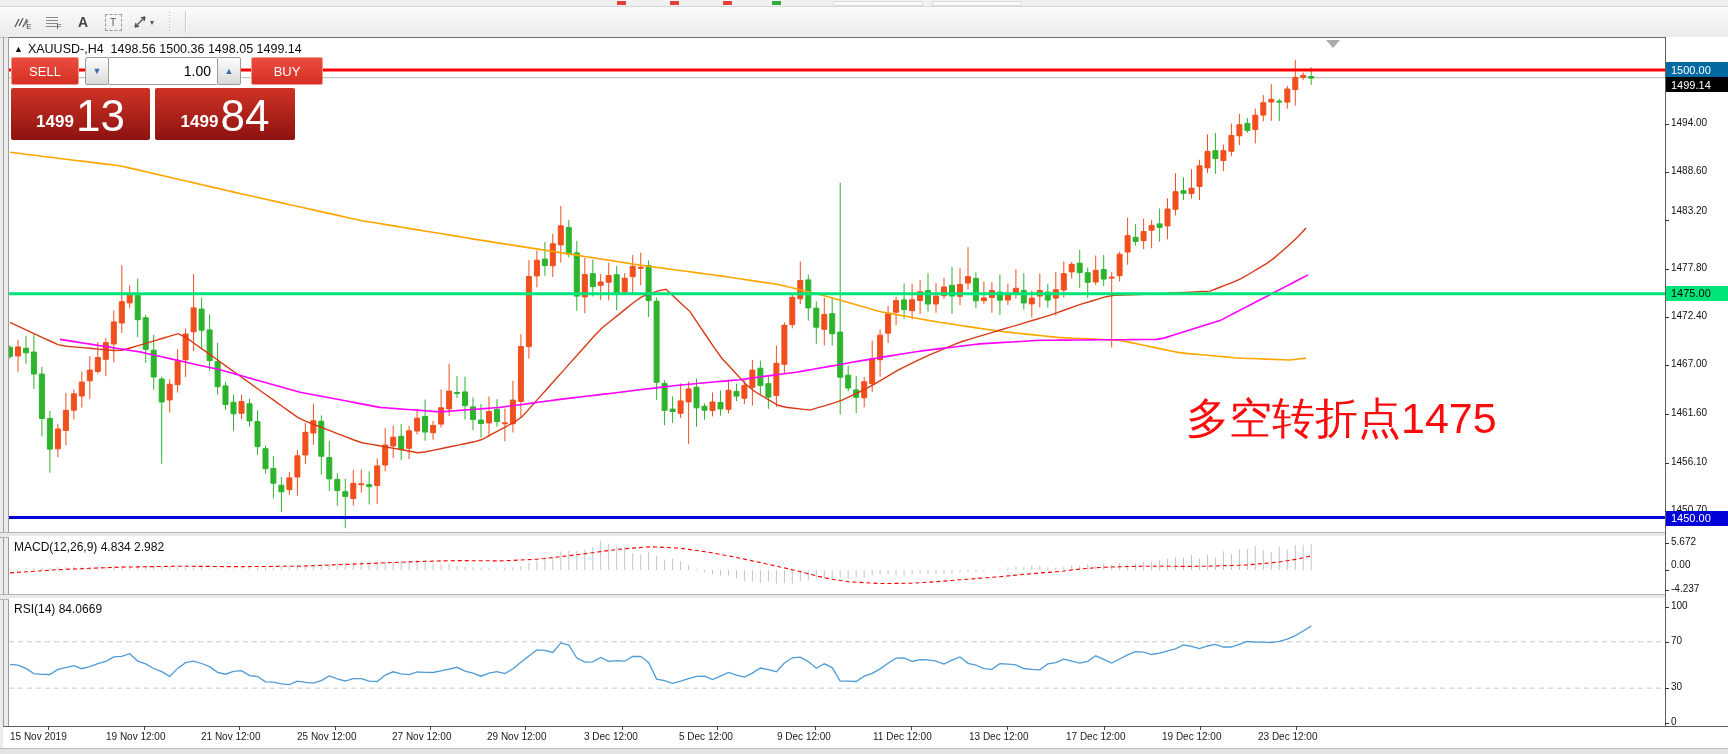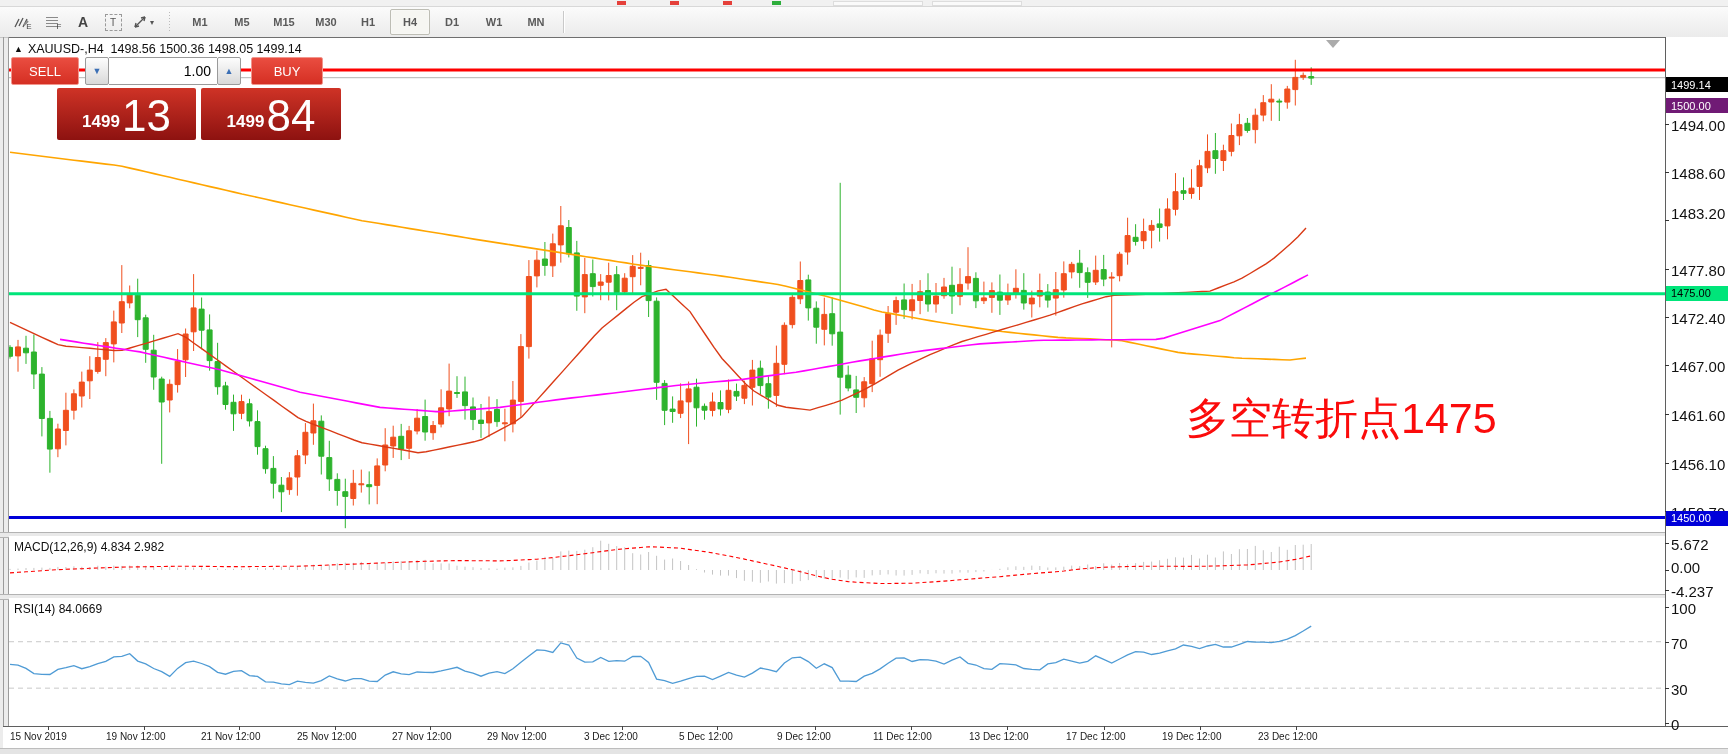--- a/index.html
+++ b/index.html
@@ -30,42 +30,42 @@
   
   .vline{position:absolute;width:1px;background:#9b9b9b;}
   .panel{position:absolute;background:#fff;}
   .axiscol{position:absolute;left:1665px;top:37px;width:63px;height:710px;background:#fff;border-left:1px solid #5f5f5f;}
   .hsep{position:absolute;left:0;width:1728px;height:4px;background:#e9e9e9;border-top:1px solid #b3b3b3;border-bottom:1px solid #b3b3b3;}
   .datebar{position:absolute;left:3px;top:726px;width:1725px;height:21px;background:#fff;border-top:1px solid #5f5f5f;}
   .bottomstrip{position:absolute;left:0;top:748px;width:1728px;height:6px;background:#e4e4e4;border-top:1px solid #bdbdbd;}
   
   .charttitle{position:absolute;left:14px;top:42px;font-size:12.5px;color:#0d0d0d;z-index:8;}
   .charttitle .tri{font-size:9px;margin-right:5px;vertical-align:1px;}
-  .pricelabel{position:absolute;left:1671px;font-size:15px;color:#111;z-index:7;}
+  .pricelabel{position:absolute;left:1671px;font-size:10px;color:#111;z-index:7;}
   .ptick{position:absolute;left:1665px;width:4px;height:1px;background:#333;z-index:7;}
   .badge{position:absolute;left:1666px;width:62px;height:15px;font-size:11px;color:#fff;
          display:flex;align-items:center;padding-left:5px;box-sizing:border-box;z-index:8;}
   .datelabel{position:absolute;top:731px;font-size:10px;color:#1a1a1a;white-space:nowrap;z-index:8;}
   .dtick{position:absolute;top:726px;width:1px;height:4px;background:#444;z-index:8;}
   .indlabel{position:absolute;left:14px;font-size:12px;color:#0d0d0d;z-index:8;}
   .annotation{position:absolute;left:1186px;top:390px;font-size:43px;color:#fb0b0b;z-index:9;white-space:nowrap;}
   .shiftmarker{position:absolute;left:1326px;top:40px;width:0;height:0;z-index:8;
                border-left:7px solid transparent;border-right:7px solid transparent;border-top:8px solid #ababab;}
   
   .tradepanel{position:absolute;left:11px;top:57px;z-index:10;width:330px;}
   .tp-row{display:flex;align-items:stretch;height:28px;}
   .tp-sell,.tp-buy{width:66px;background:linear-gradient(#ea4d40,#d52f23);border:1px solid #f2958c;border-radius:2px;
         color:#fff;font-size:13px;display:flex;align-items:center;justify-content:center;cursor:pointer;}
   .tp-buy{width:70px;}
   .spin{width:22px;background:linear-gradient(#fdfdfd,#d9d9d9);border:1px solid #9a9a9a;border-radius:2px;
         display:flex;align-items:center;justify-content:center;color:#3b6fb5;font-size:9px;cursor:pointer;}
   .vol{width:96px;border:1px solid #9a9a9a;border-left:none;border-right:none;background:#fff;color:#000;
        font-size:14px;text-align:right;padding:0 6px;font-family:"Liberation Sans",sans-serif;}
   .gap6{width:6px;}.gap10{width:10px;}
-  .tp-prices{display:flex;margin-top:3px;justify-content:flex-end;}
+  .tp-prices{display:flex;margin-top:3px;}
   .pbox{height:52px;border-radius:2px;background:linear-gradient(#cf3326,#8d1210);color:#fff;
         display:flex;align-items:flex-end;justify-content:center;padding-bottom:4px;box-sizing:border-box;cursor:pointer;}
   .pbox.sellp{width:139px;margin-right:5px;}
   .pbox.buyp{width:140px;}
   .psmall{font-size:17px;font-weight:bold;margin:0 2px 4px 0;}
   .pbig{font-size:44px;line-height:40px;}
   svg.overlay{position:absolute;left:0;top:0;z-index:5;pointer-events:none;}
 </style>
 </head>
 <body>
@@ -107,31 +107,20 @@
     </div>
     <div class="tbtn">
       <span class="icn"><svg width="16" height="15" viewBox="0 0 16 15">
             <path d="M3 12 L8 7 M13 2 L8 7" stroke="#555" stroke-width="1.4" fill="none"></path>
             <path d="M13 2 L9 3 M13 2 L12 6" stroke="#555" stroke-width="1.4" fill="none"></path>
             <path d="M3 12 L7 11 M3 12 L4 8" stroke="#555" stroke-width="1.4" fill="none"></path>
           </svg></span>
       <span class="caret">▾</span>
     </div>
     <div class="grip"></div>
-    <div id="tfgroup" style="display:flex;align-items:center;">
-        <div class="tfbtn">M1</div>
-        <div class="tfbtn">M5</div>
-        <div class="tfbtn">M15</div>
-        <div class="tfbtn">M30</div>
-        <div class="tfbtn">H1</div>
-        <div class="tfbtn active">H4</div>
-        <div class="tfbtn">D1</div>
-        <div class="tfbtn">W1</div>
-        <div class="tfbtn">MN</div>
-      </div>
     <div class="vsep"></div>
   </div>
 
   <div class="vline" style="left:3px;top:37px;height:710px;"></div>
   <div class="vline" style="left:8px;top:37px;height:710px;"></div>
   <div class="panel" style="left:9px;top:37px;width:1656px;height:495px;border-top:1px solid #6f6f6f;box-sizing:border-box;"></div>
   <div class="hsep" style="top:532px;"></div>
   <div class="panel" style="left:9px;top:536px;width:1656px;height:58px;"></div>
   <div class="hsep" style="top:594px;"></div>
   <div class="panel" style="left:9px;top:598px;width:1656px;height:128px;"></div>
@@ -262,18 +251,18 @@
       <div class="datelabel" style="left:873px;">11 Dec 12:00</div>
       <div class="dtick" style="left:911px;"></div>
       <div class="datelabel" style="left:969px;">13 Dec 12:00</div>
       <div class="dtick" style="left:1007px;"></div>
       <div class="datelabel" style="left:1066px;">17 Dec 12:00</div>
       <div class="dtick" style="left:1104px;"></div>
       <div class="datelabel" style="left:1162px;">19 Dec 12:00</div>
       <div class="dtick" style="left:1200px;"></div>
       <div class="datelabel" style="left:1258px;">23 Dec 12:00</div>
       <div class="dtick" style="left:1296px;"></div>
-      <div class="badge" style="top:62px;background:#701a75;color:#fff;margin-top:36px;">1500.00</div>
+      <div class="badge" style="top:62px;background:#0369a1;color:#fff;">1500.00</div>
       <div class="badge" style="top:77px;background:#000000;color:#fff;">1499.14</div>
       <div class="badge" style="top:285.75px;background:#00e57a;color:#000;">1475.00</div>
       <div class="badge" style="top:510.5px;background:#0000d9;color:#fff;">1450.00</div>
     </div>
 </div>
 
 </body></html>

